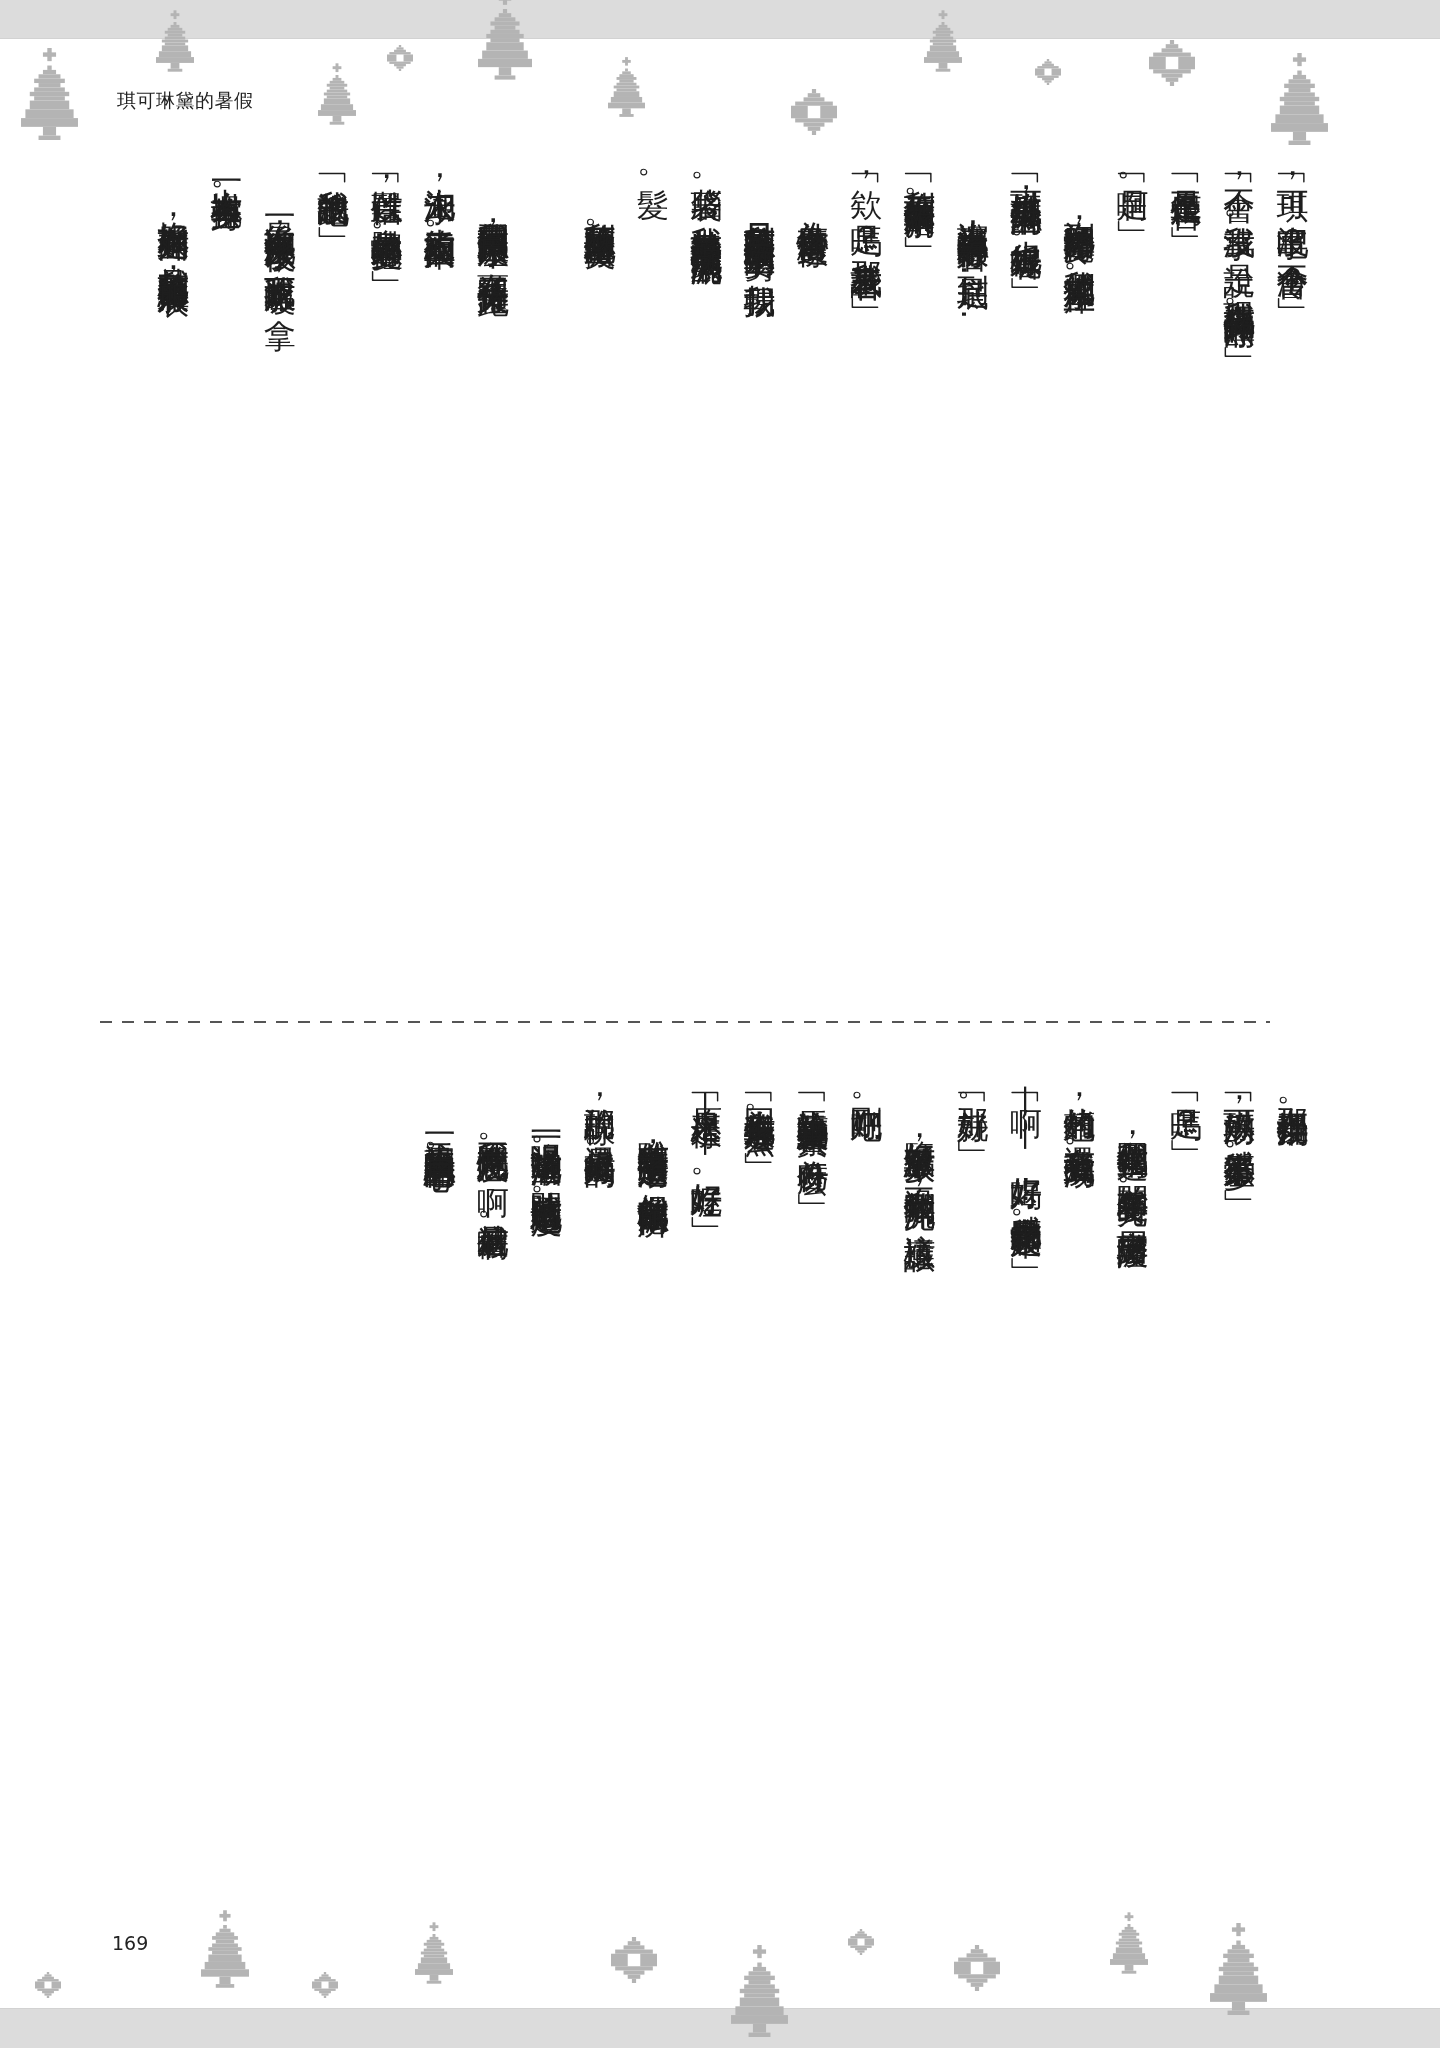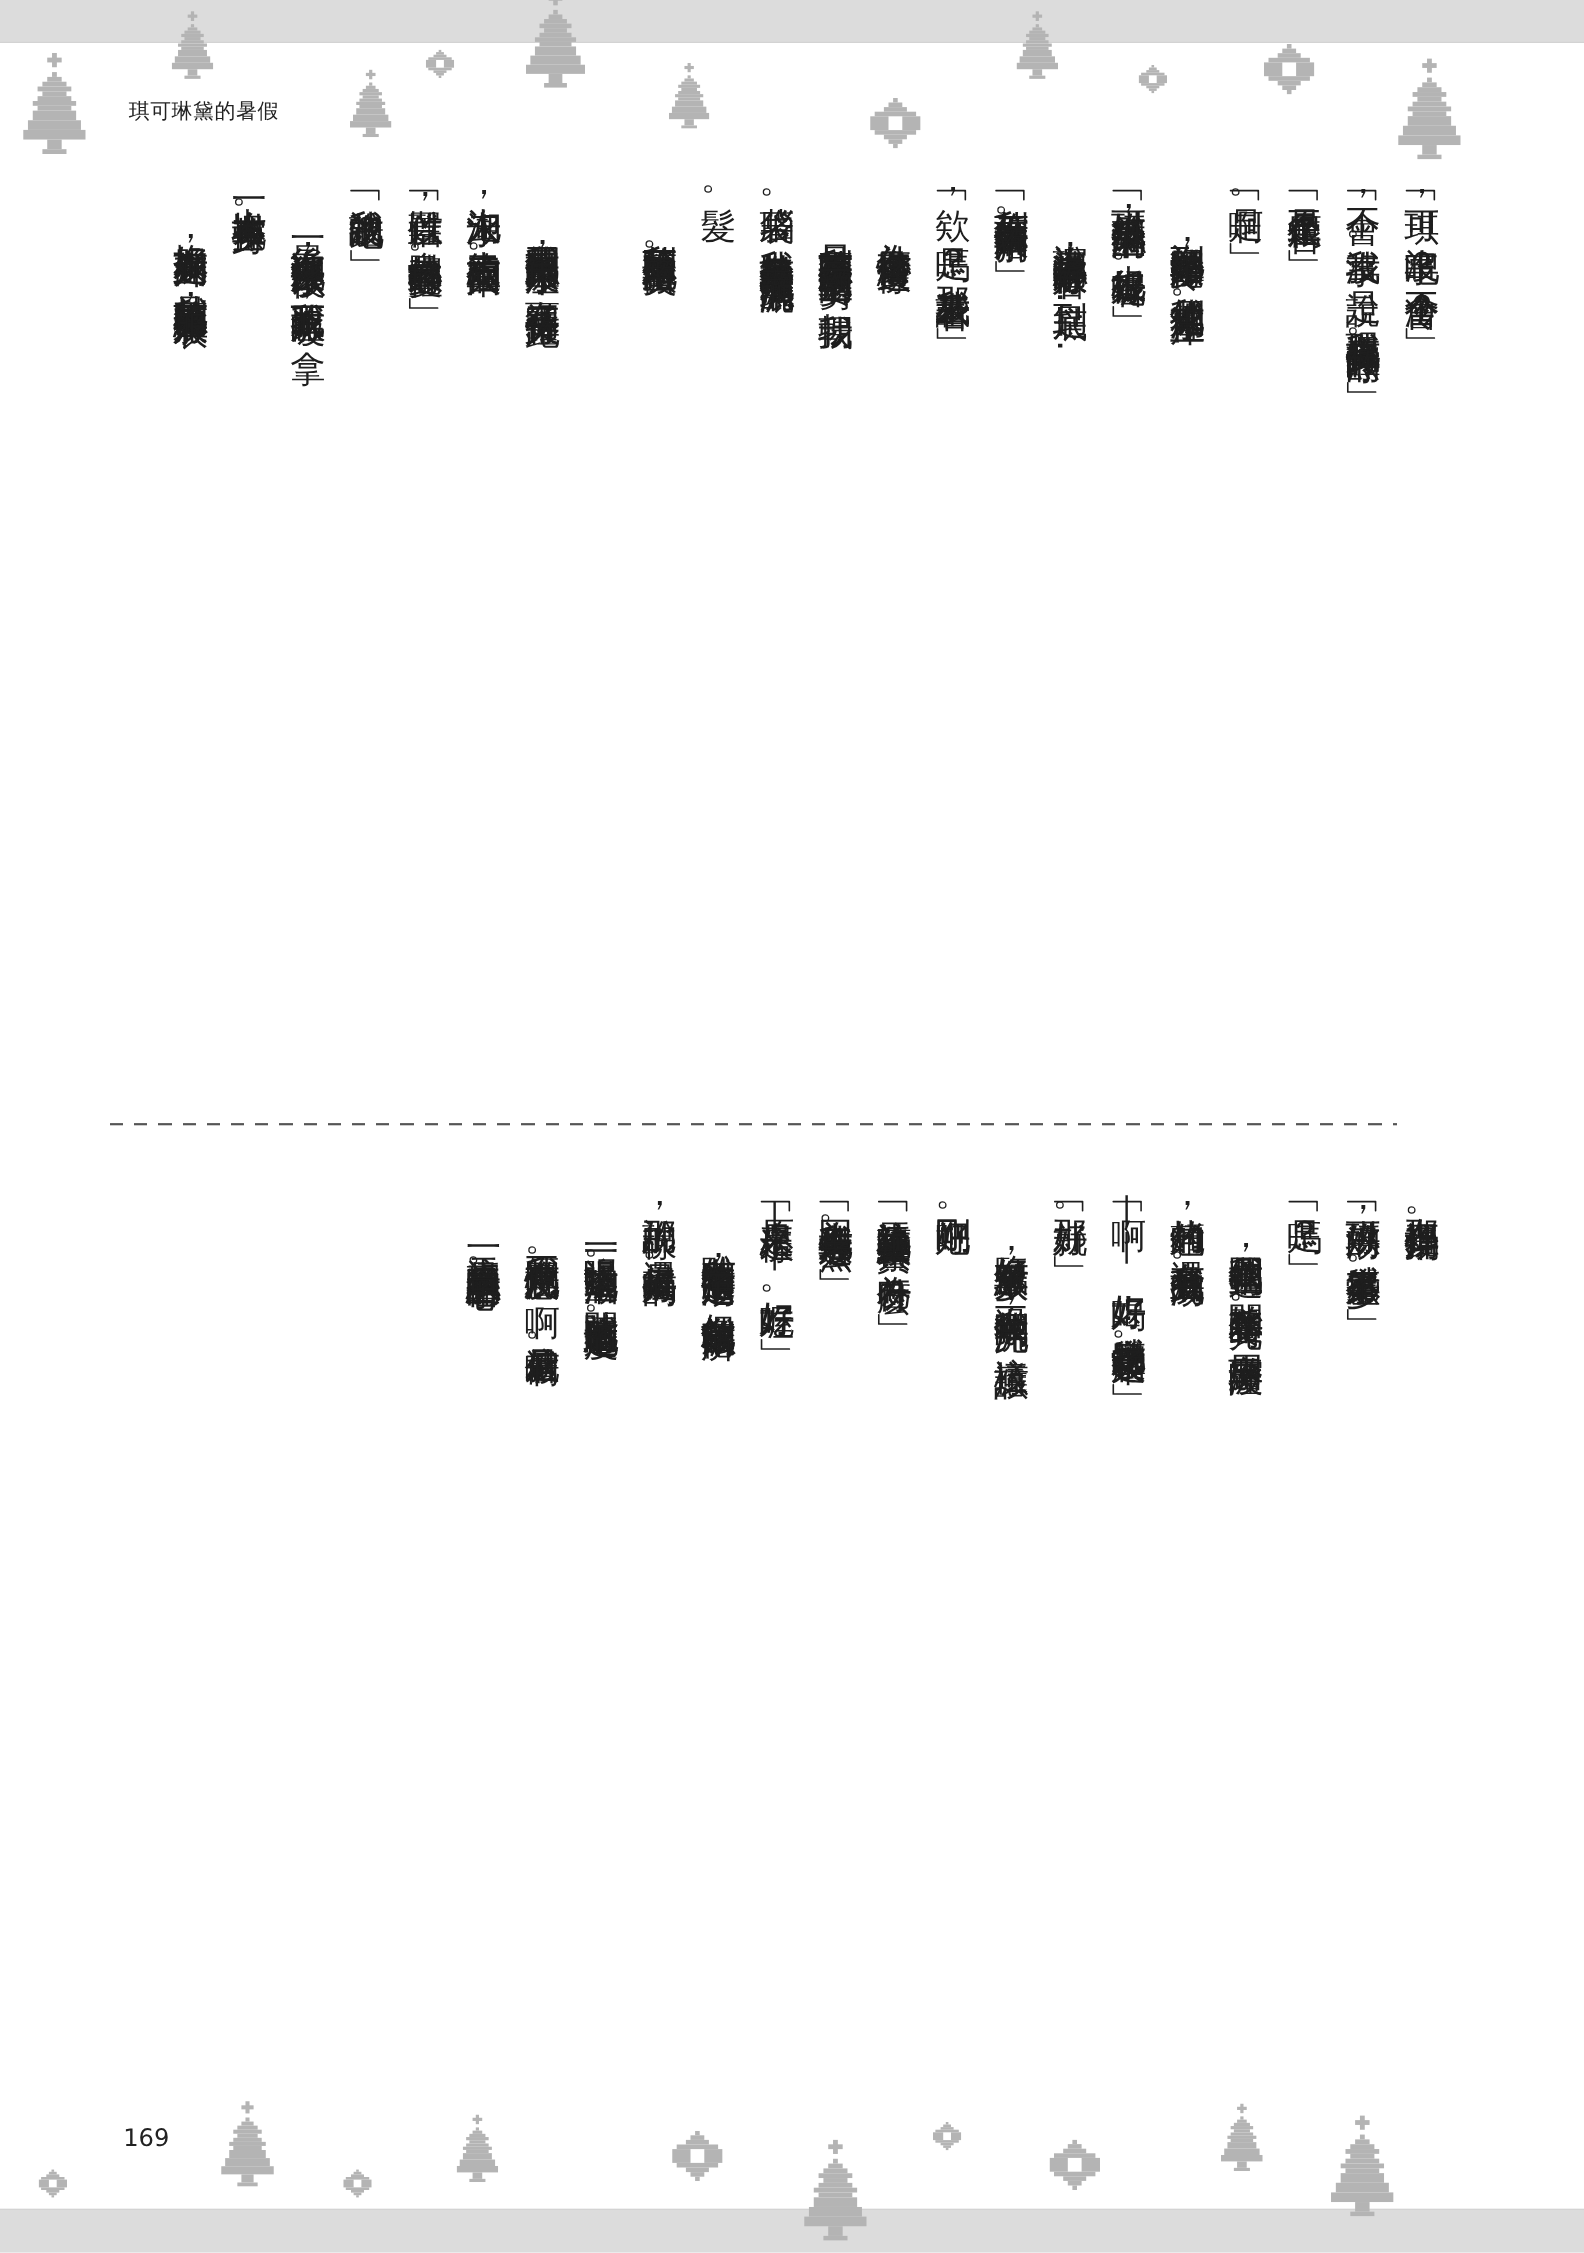--- a/index.html
+++ b/index.html
@@ -29,21 +29,21 @@
     }
     .orn { position: absolute; display: block; fill: #b4b4b4; }
     .orn svg { display: block; width: 100%; height: 100%; }
     .running-title {
       position: absolute; left: 117px; top: 88px;
       font-size: 19px; letter-spacing: 0.5px; color: #222;
       white-space: nowrap;
     }
     .page-number {
       position: absolute; left: 112px; top: 1932px;
-      font-size: 22px; color: #222;
+      font-size: 19px; color: #222;
     }
     .tier {
       position: absolute;
       right: 150px;
       writing-mode: vertical-rl;
       font-size: 32px;
       letter-spacing: 1.5px;
       line-height: 53.3px;
     }
     .tier-upper { top: 163px; height: 806px; }

